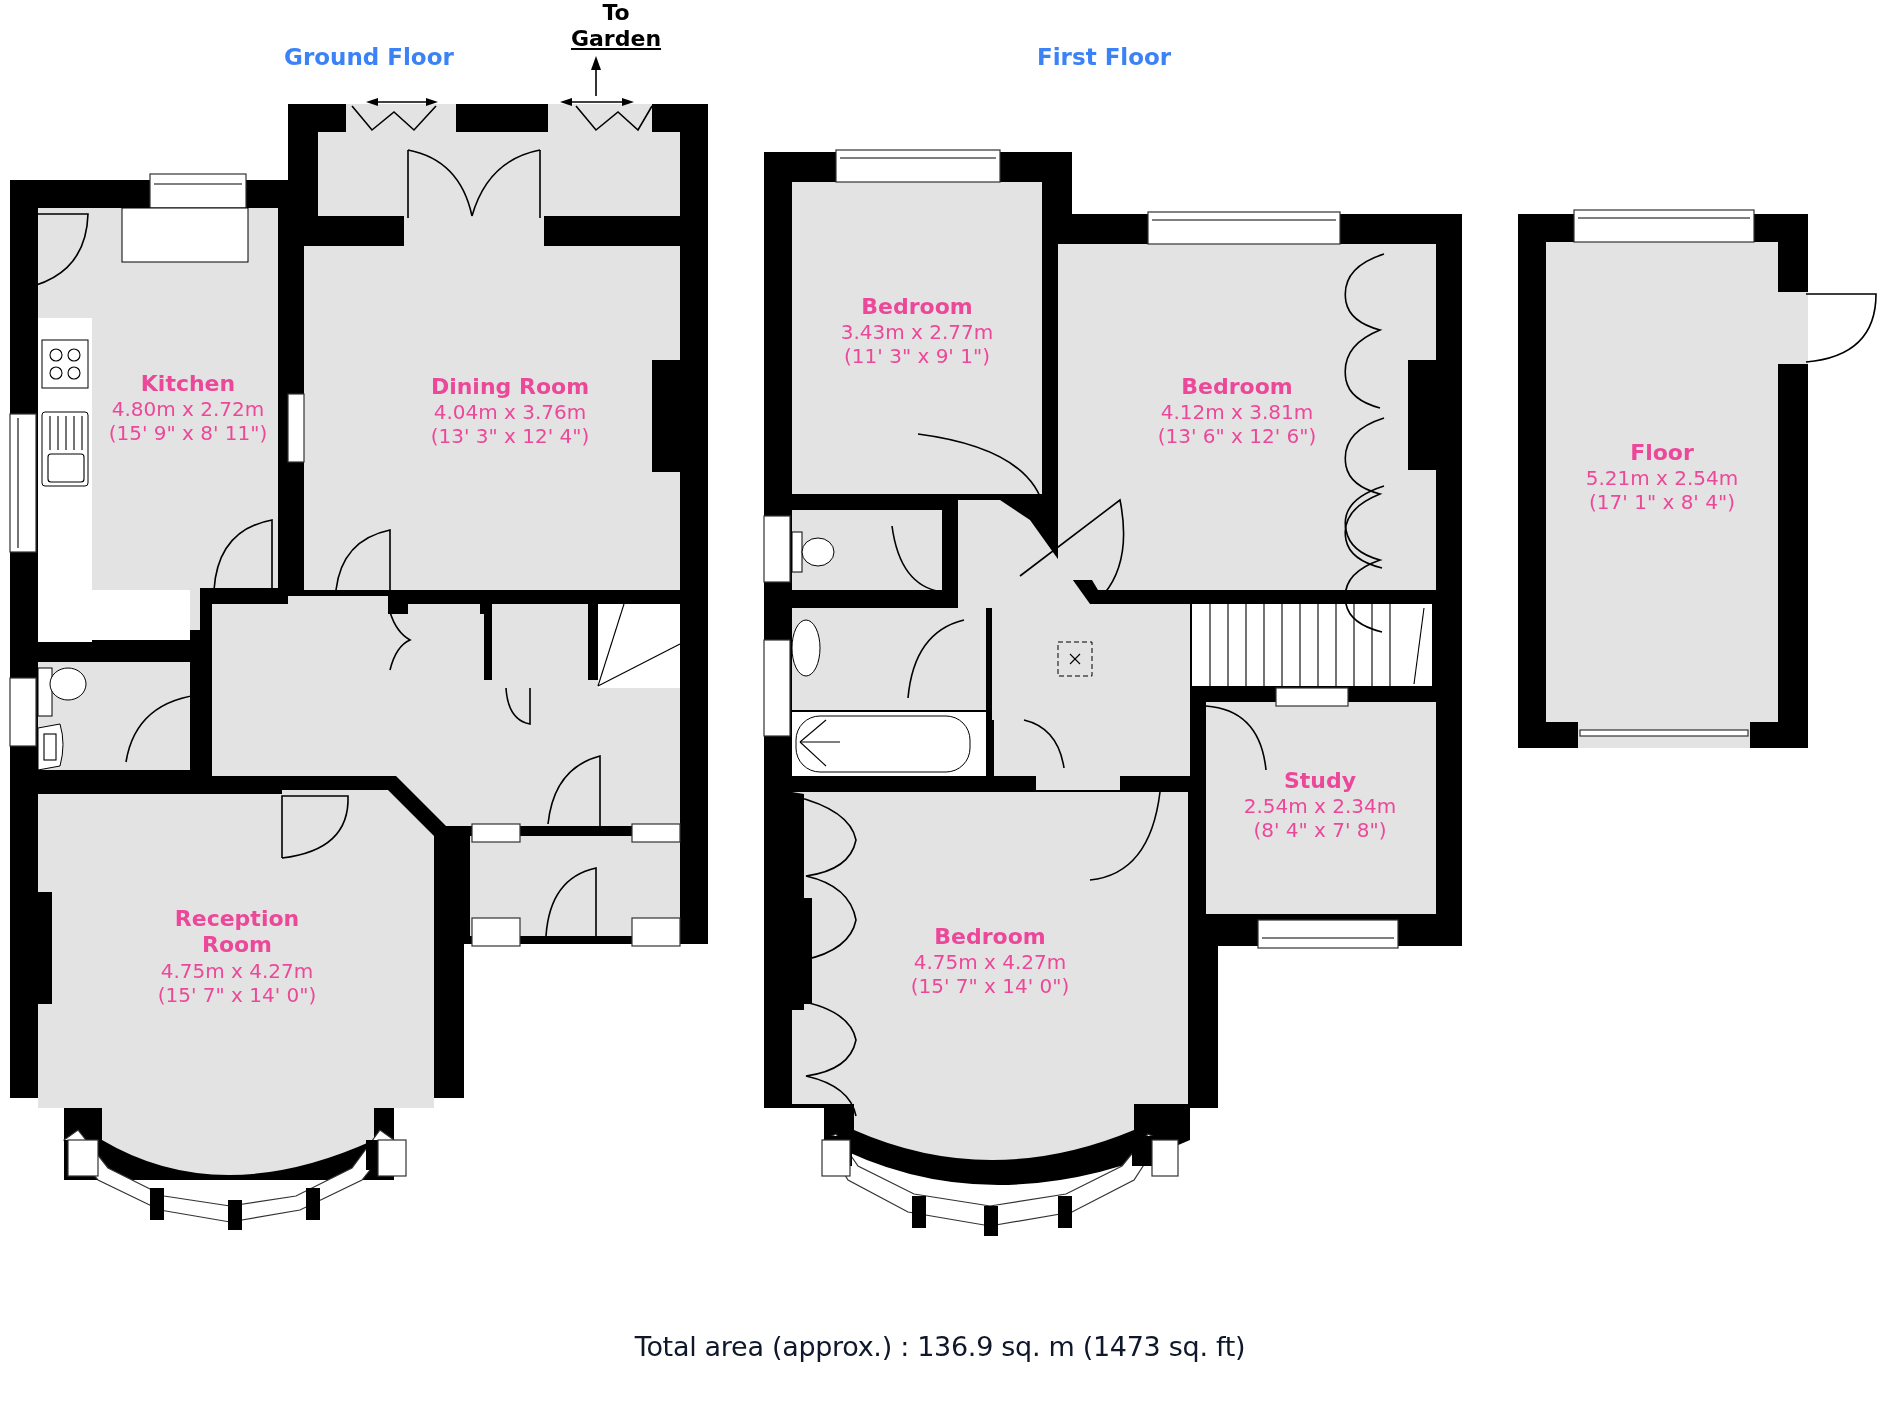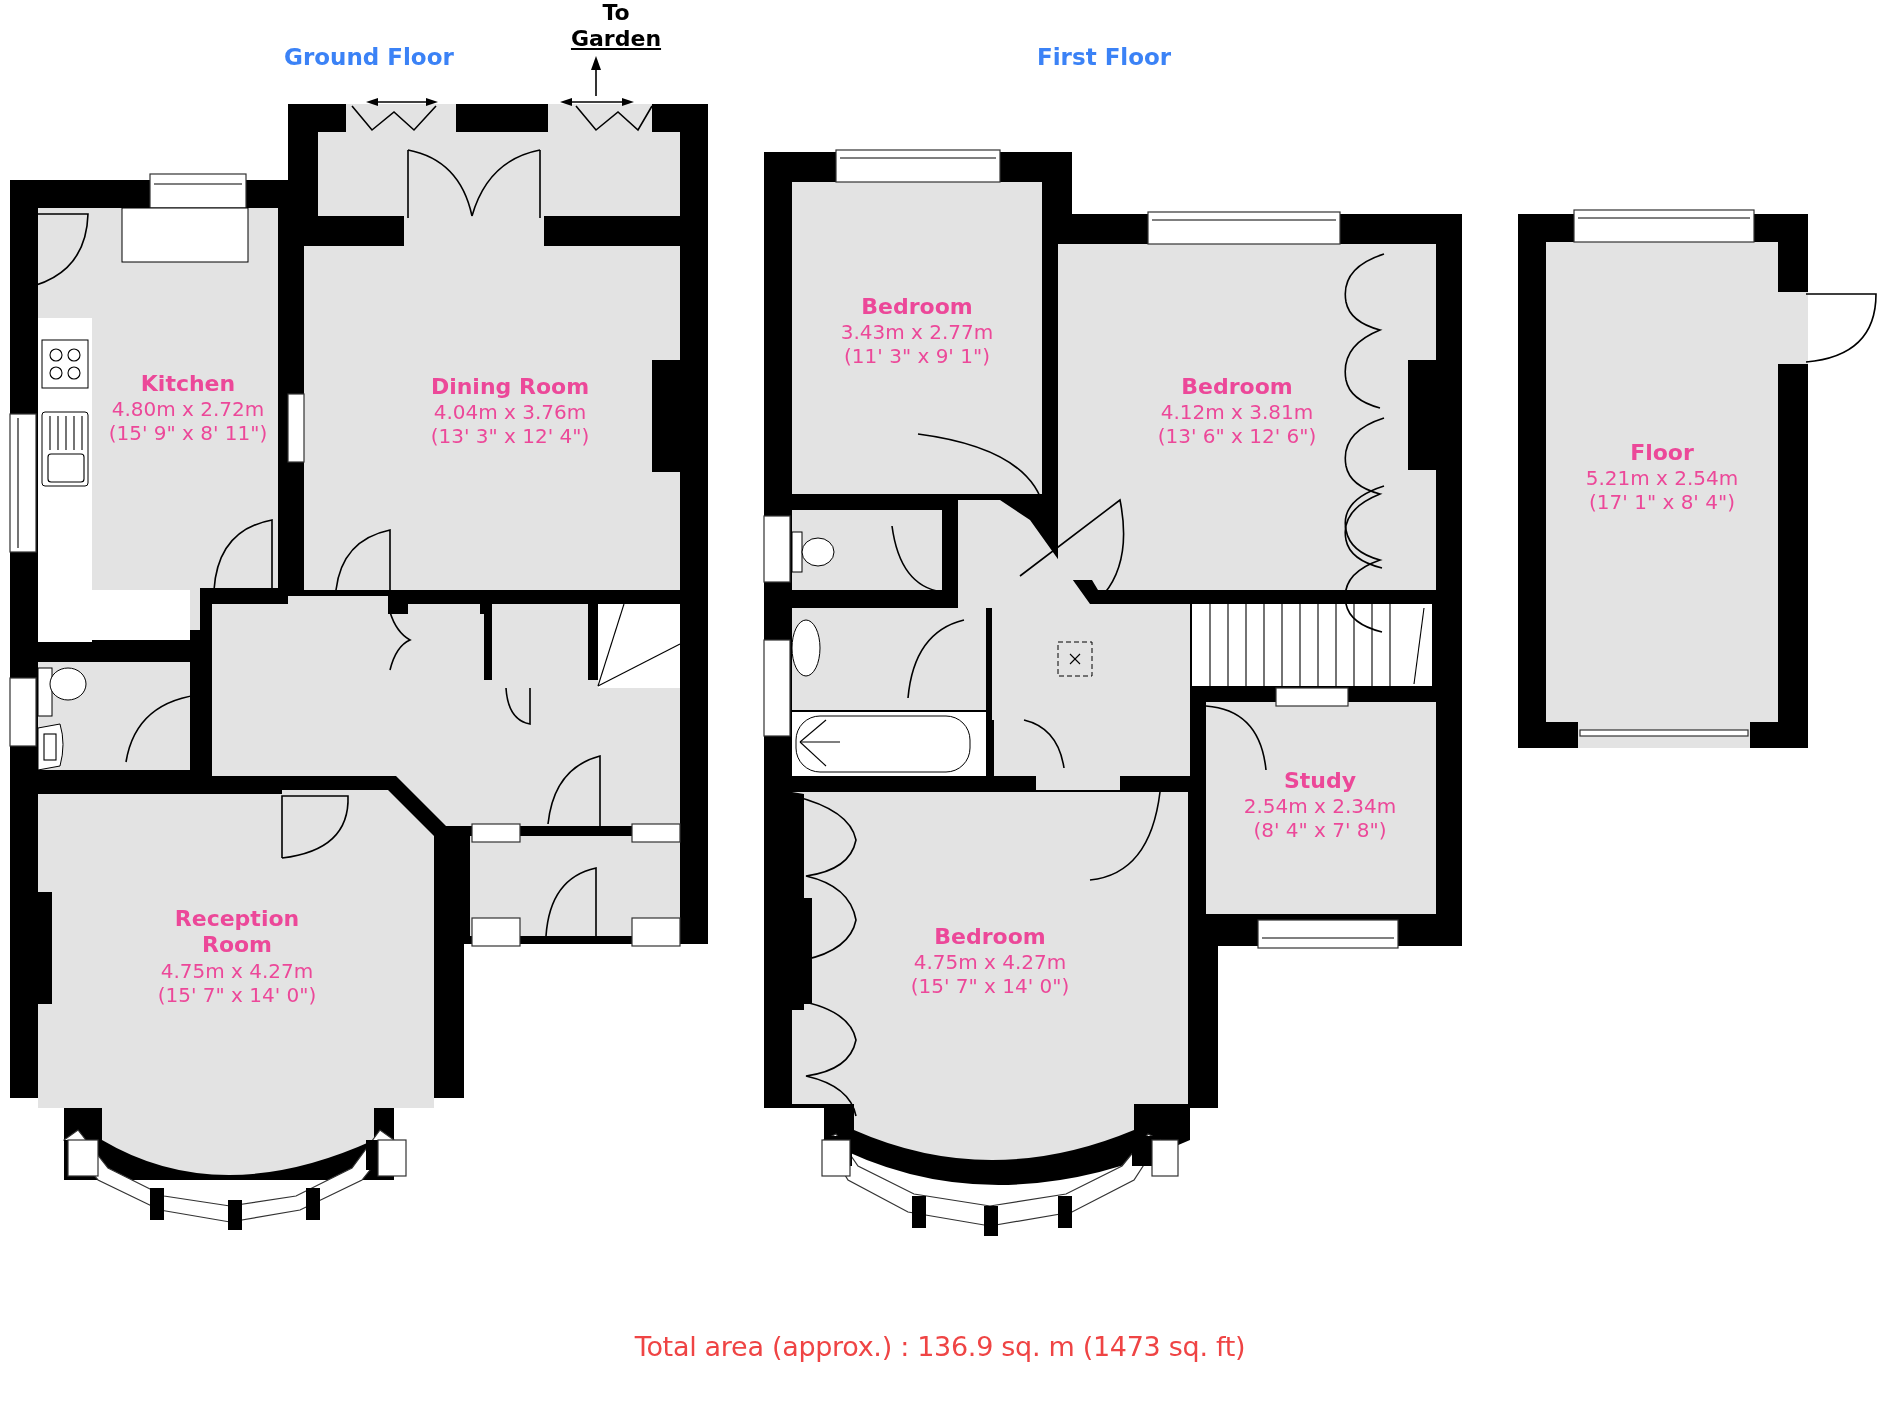--- a/index.html
+++ b/index.html
@@ -9,21 +9,21 @@
   .floor { fill: #e3e3e3; }
   .white { fill: #ffffff; }
   .line { fill: none; stroke: #000000; stroke-width: 1.6; }
   .thin { fill: none; stroke: #000000; stroke-width: 1.1; }
   .win { fill: #ffffff; stroke: #333333; stroke-width: 1.2; }
   .lbl { position: absolute; text-align: center; color: #ec4899; font-family: "DejaVu Sans", sans-serif; line-height: 1.2; transform: translateX(-50%); white-space: nowrap; }
   .lbl .name { font-weight: bold; font-size: 22px; display: block; }
   .lbl .dim { font-size: 20px; display: block; }
   .floor-title { position: absolute; font-weight: bold; font-size: 23px; color: #3b82f6; font-family: "DejaVu Sans", sans-serif; white-space: nowrap; }
   .garden { position: absolute; font-weight: bold; font-size: 22px; text-align: center; line-height: 1.2; transform: translateX(-50%); color:#000; white-space: nowrap; margin-left: 20px; }
-  .totals { position: absolute; left: 940px; top: 1330px; transform: translateX(-50%); text-align: center; font-size: 27px; line-height: 1.28; color: #ef4444; font-family: "DejaVu Sans", sans-serif; white-space: nowrap; letter-spacing: -0.3px; }
+  .totals { position: absolute; left: 940px; top: 1330px; transform: translateX(-50%); text-align: center; font-size: 27px; line-height: 1.28; color: #0f172a; font-family: "DejaVu Sans", sans-serif; white-space: nowrap; letter-spacing: -0.3px; }
 </style>
 </head>
 <body>
 
 <svg width="1880" height="1408" viewBox="0 0 1880 1408" xmlns="http://www.w3.org/2000/svg">
 
   <g>
 
     <path class="wall" d="M10 180 H288 V104 H708 V944 H464 V1098 H394 V1180 H64 V1098 H10 Z"></path>
 

